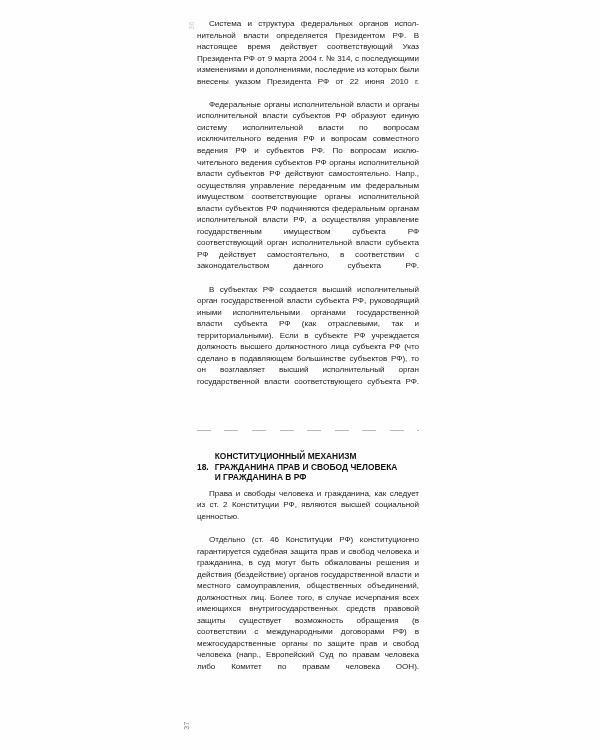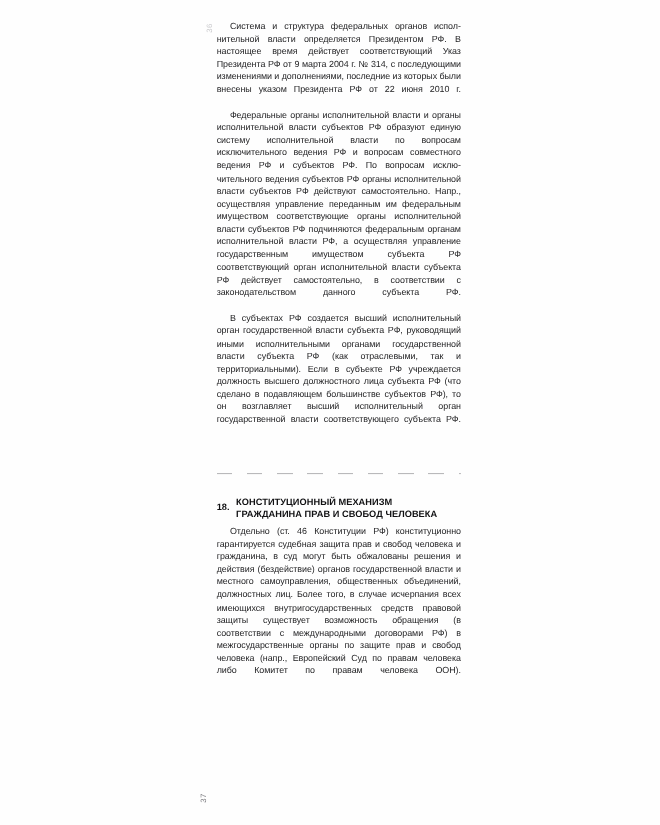--- a/index.html
+++ b/index.html
@@ -135,23 +135,25 @@
     <div class="divider-wrap">
       <div class="divider"></div>
     </div>
 
     <div class="heading-block">
       <div class="heading-row">
         <span class="heading-num">18.</span>
         <span class="heading-text">
           <span class="hl">КОНСТИТУЦИОННЫЙ МЕХАНИЗМ</span>
           <span class="hl">ГРАЖДАНИНА ПРАВ И СВОБОД ЧЕЛОВЕКА</span>
+          <span class="hl">И ГРАЖДАНИНА В РФ</span>
         </span>
       </div>
     </div>
 
+    <p class="para">Права и свободы человека и гражданина, как следу­ет из ст. 2 Конституции РФ, являются высшей соци­альной ценностью.</p>
     <p class="para">Отдельно (ст. 46 Конституции РФ) конституционно гарантируется судебная защита прав и свобод чело­века и гражданина, в суд могут быть обжалованы ре­шения и действия (бездействие) органов государ­ственной власти и местного самоуправления, обще­ственных объединений, должностных лиц. Более того, в случае исчерпания всех имеющихся внутригосу­дарственных средств правовой защиты существует возможность обращения (в соответствии с междуна­родными договорами РФ) в межгосударственные ор­ганы по защите прав и свобод человека (напр., Евро­пейский Суд по правам человека либо Комитет по правам человека ООН).</p>
 
   </div>
 
   <div class="folio folio-bottom">37</div>
 
 </div>
 
 </body></html>

